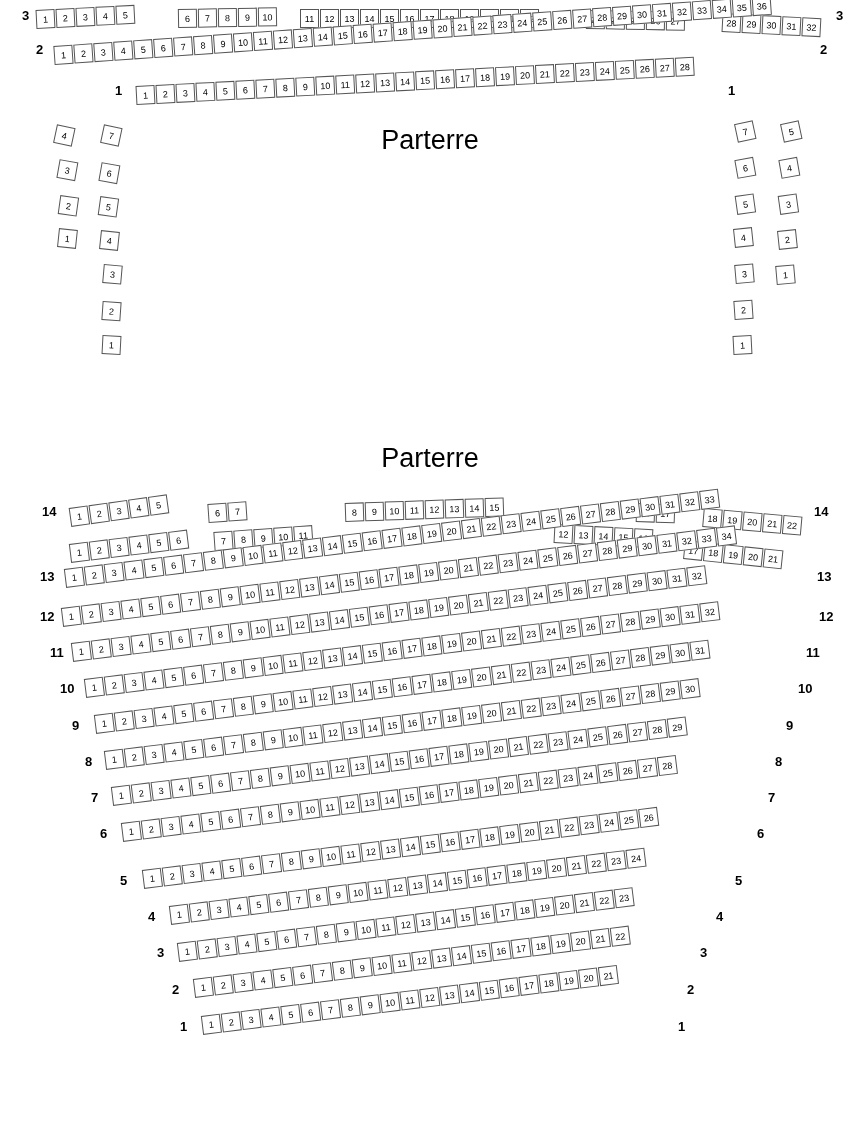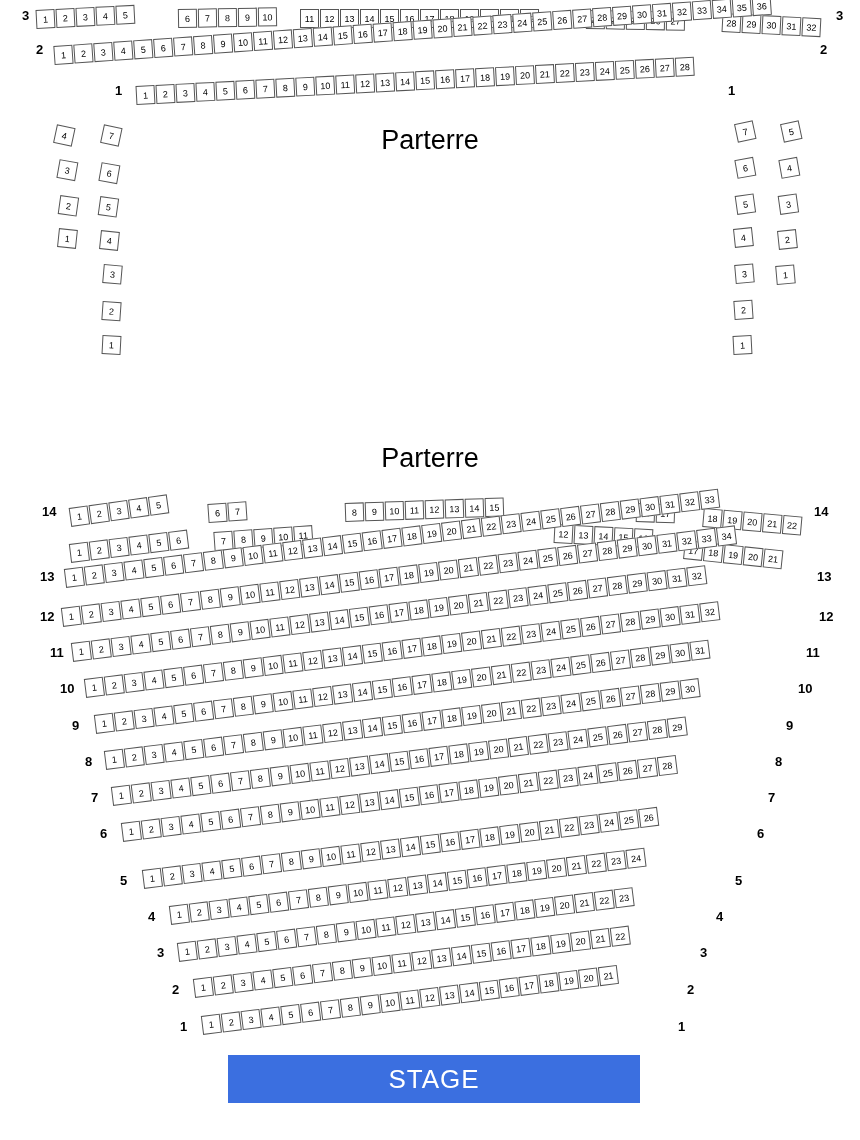--- a/index.html
+++ b/index.html
@@ -124,14 +124,13 @@
     <div class="rowlabel" style="left: 157px; top: 945px;">3</div>
     <div class="rowlabel" style="left: 700px; top: 945px;">3</div>
     <div class="row" style="left: 194px; top: 979px; transform: rotate(-7deg); transform-origin: left center;"><span class="seat">1</span><span class="seat">2</span><span class="seat">3</span><span class="seat">4</span><span class="seat">5</span><span class="seat">6</span><span class="seat">7</span><span class="seat">8</span><span class="seat">9</span><span class="seat">10</span><span class="seat">11</span><span class="seat">12</span><span class="seat">13</span><span class="seat">14</span><span class="seat">15</span><span class="seat">16</span><span class="seat">17</span><span class="seat">18</span><span class="seat">19</span><span class="seat">20</span><span class="seat">21</span><span class="seat">22</span></div>
     <div class="rowlabel" style="left: 172px; top: 982px;">2</div>
     <div class="rowlabel" style="left: 687px; top: 982px;">2</div>
     <div class="row" style="left: 202px; top: 1016px; transform: rotate(-7deg); transform-origin: left center;"><span class="seat">1</span><span class="seat">2</span><span class="seat">3</span><span class="seat">4</span><span class="seat">5</span><span class="seat">6</span><span class="seat">7</span><span class="seat">8</span><span class="seat">9</span><span class="seat">10</span><span class="seat">11</span><span class="seat">12</span><span class="seat">13</span><span class="seat">14</span><span class="seat">15</span><span class="seat">16</span><span class="seat">17</span><span class="seat">18</span><span class="seat">19</span><span class="seat">20</span><span class="seat">21</span></div>
     <div class="rowlabel" style="left: 180px; top: 1019px;">1</div>
     <div class="rowlabel" style="left: 678px; top: 1019px;">1</div>
     <div class="section-title" style="left: 375px; top: 125px; width: 110px;">Parterre</div>
     <div class="section-title" style="left: 375px; top: 443px; width: 110px;">Parterre</div>
-    <div class="stagebar" style="left: 228px; top: 1055px; width: 412px; height: 48px; background: rgb(59, 111, 224);">STAGE</div>
   </div>
 
 </body></html>

